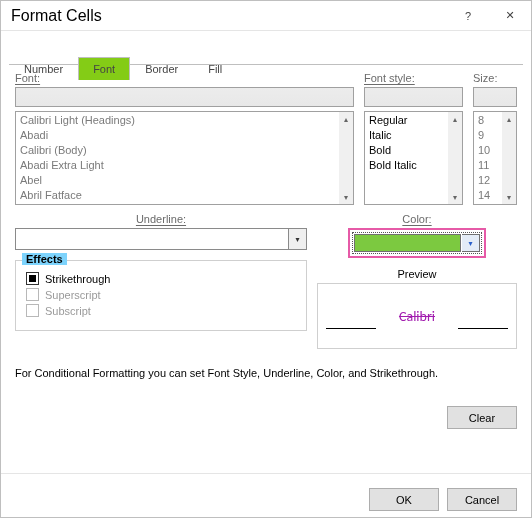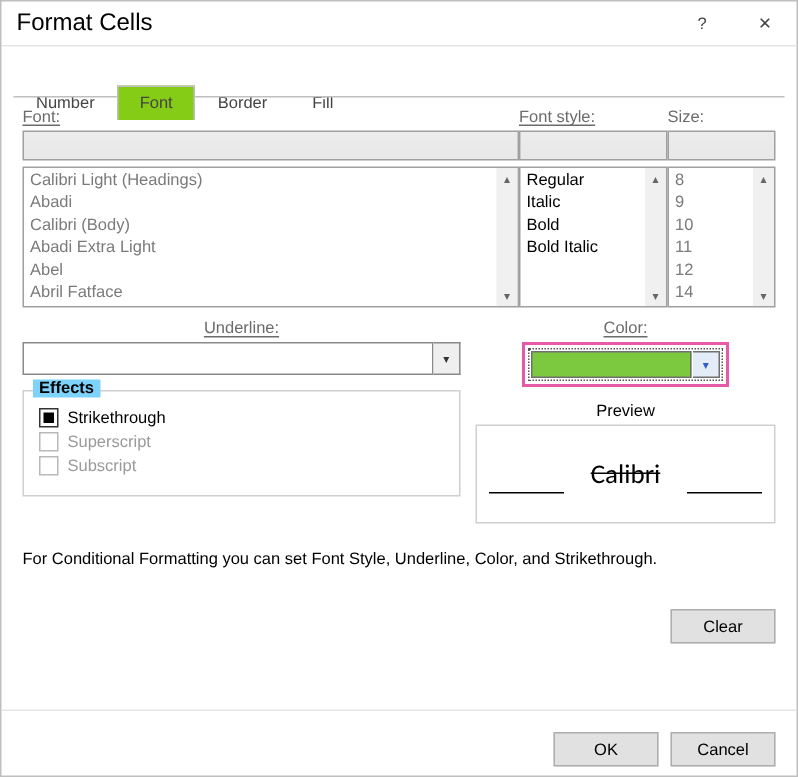--- a/index.html
+++ b/index.html
@@ -16,24 +16,24 @@
   .titlebar { height:30px; display:flex; align-items:center; padding:0 0 0 10px; border-bottom:1px solid #e5e5e5; }
   .titlebar .title { flex:1; font-size:16px; }
   .titlebar .btn { width:42px; height:30px; display:flex; align-items:center; justify-content:center; color:#444; }
   .tabs { display:flex; align-items:flex-end; height:28px; padding:0 8px; margin-top:6px; }
   .tab { padding:5px 14px 5px 14px; border:1px solid transparent; border-bottom:none; color:#444; position:relative; top:15px;}
   .tab.active { border-color:#bfbfbf; background:#84cc16; z-index:2; }
   .tabstrip-line { height:1px; background:#bfbfbf; margin:0 8px; position:relative; top:-1px; z-index:1;}
   .content { padding:6px 14px 10px 14px; flex:1; }
   .col-label { color:#6b6b6b; margin-bottom:3px; }
   .col-label.u { text-decoration: underline solid #6b6b6b; text-underline-offset:2px;}
-  .row1 { display:flex; }
+  .row1 { display:flex; gap:10px; }
   .fontcol { flex:1; min-width:0;}
   .stylecol { width:99px; }
-  .sizecol { width:72px; }
+  .sizecol { width:44px; }
   .txtbox { height:20px; border:1px solid #a0a0a0; background:linear-gradient(#ececec,#e8e8e8); }
   .listbox { border:1px solid #a0a0a0; height:94px; margin-top:4px; position:relative; overflow:hidden; }
   .listbox .items { position:absolute; inset:0 14px 0 0; padding:1px 4px; color:#7a7a7a; line-height:15px; }
   .listbox .items.bk { color:#000; }
   .listbox .scrollbar { position:absolute; right:0; top:0; bottom:0; width:14px; background:#f0f0f0; display:flex; flex-direction:column; }
   .scrollbar .arr { height:14px; display:flex; align-items:center; justify-content:center; font-size:8px; color:#666;}
   .scrollbar .track { flex:1; }
   .row2 { display:flex; gap:10px; margin-top:8px;text-align:center; }
   .leftcol { flex:1; min-width:0; }
   .rightcol { width:200px; }
@@ -46,21 +46,21 @@
   .colorcombo .arrow { width:18px; border:1px solid #707070; border-left:none; margin:1px 1px 1px 0; background:#e4ecf7; display:flex; align-items:center; justify-content:center; font-size:8px; color:#2a5fca;}
   .fieldset { border:1px solid #cfcfcf; padding:8px 10px 10px 10px; margin-top:10px; position:relative; }
   .fieldset .legend { position:absolute; top:-8px; left:6px; background:#7dd3fc; padding:0 4px; color:#000;font-weight:bold;}
   .checkrow { display:flex; align-items:center; gap:6px; margin:3px 0; }
   .chk { width:13px; height:13px; border:1px solid #333; display:flex; align-items:center; justify-content:center; }
   .chk.disabled { border-color:#b8b8b8; }
   .chk .mark { width:7px; height:7px; background:#000; }
   .lbl { color:#000; }
   .lbl.disabled { color:#9a9a9a; }
   .preview-panel { border:1px solid #cfcfcf; height:66px; position:relative; display:flex; align-items:center; justify-content:center; }
-  .preview-text { color:#000000; font-size:18px; font-family: Calibri, sans-serif; text-decoration: line-through; }
+  .preview-text { color:#a21caf; font-size:14px; font-family: Calibri, sans-serif; text-decoration: line-through; }
   .preview-line { position:absolute; height:1px; background:#000; }
   .note { margin-top:18px; color:#000; }
   .footer1 { display:flex; justify-content:flex-end; padding:6px 14px 0 14px;}
   .footer2 { display:flex; justify-content:flex-end; gap:8px; padding:14px 14px 6px 14px; border-top:1px solid #e5e5e5; margin-top:44px;}
   .btnstd { min-width:70px; height:23px; border:1px solid #adadad; background:#e1e1e1; display:flex; align-items:center; justify-content:center; padding:0 14px;}
 </style>
 </head>
 <body>
 
 <div class="window">

